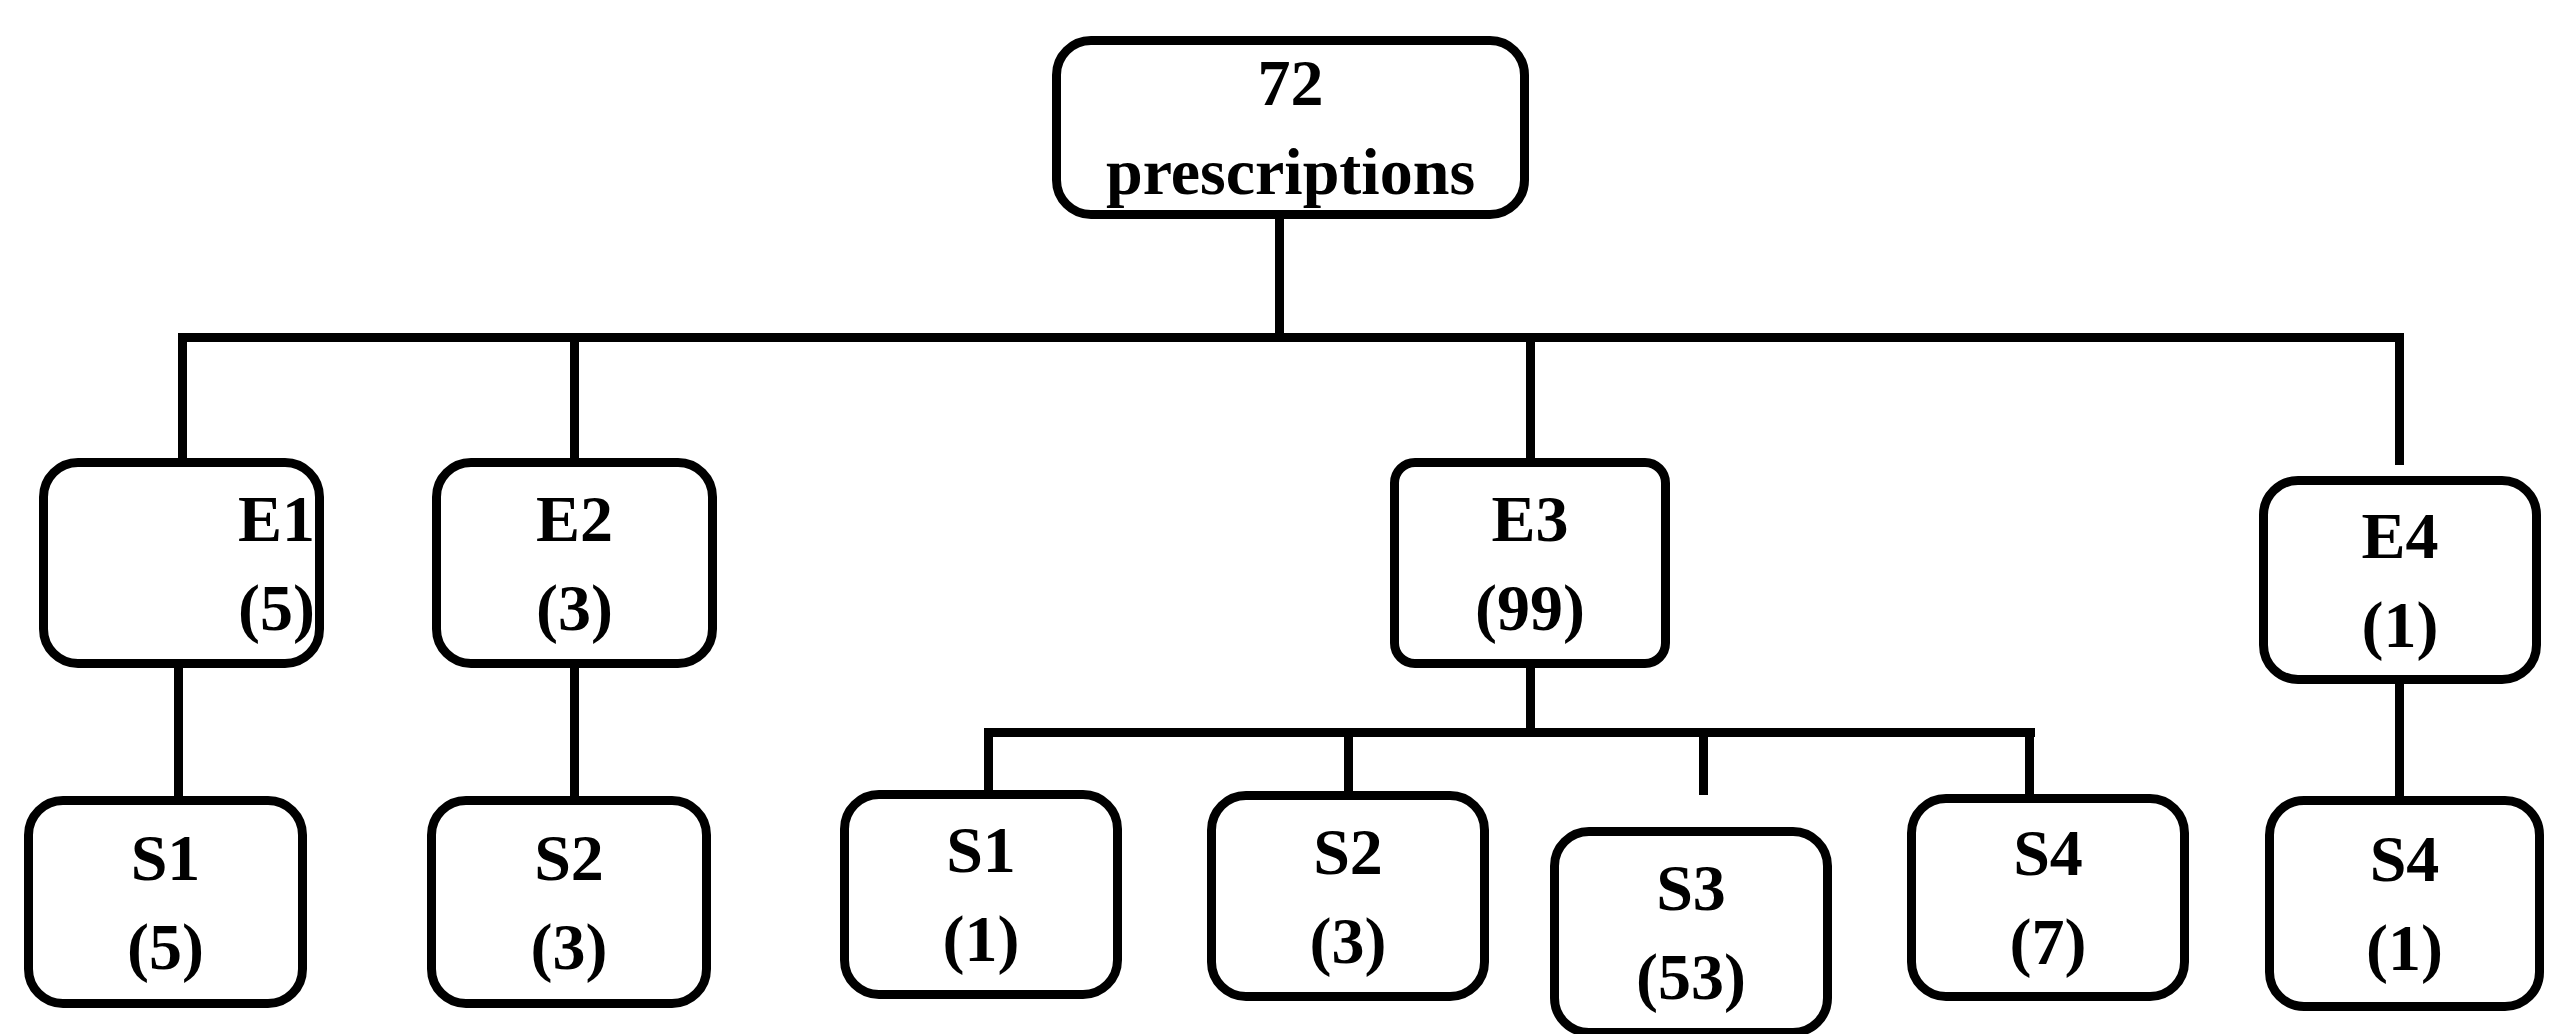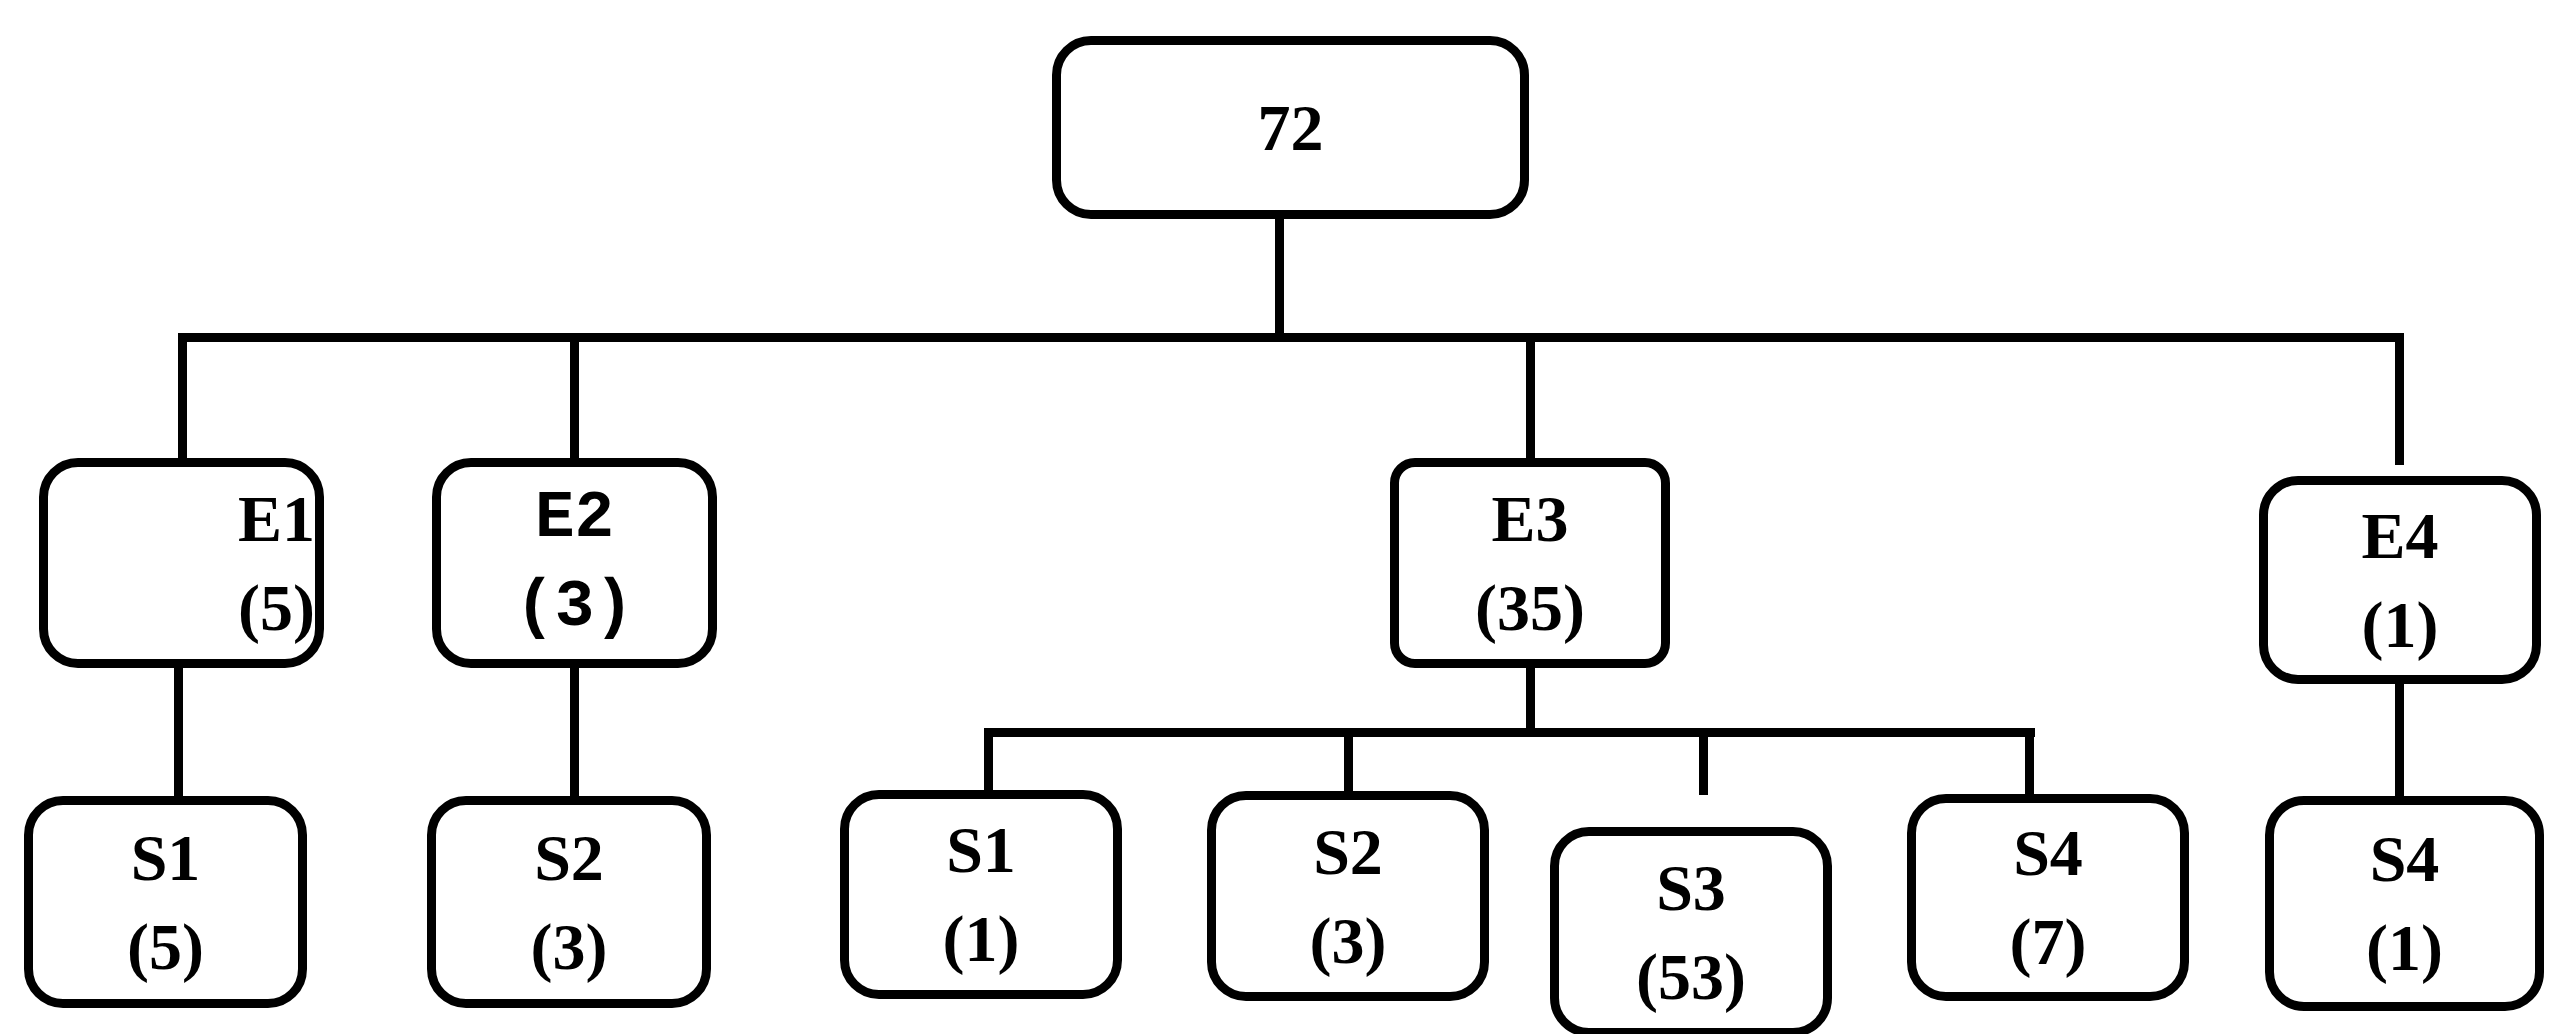--- a/index.html
+++ b/index.html
@@ -25,21 +25,21 @@
     gap: 23px;
     text-align: center;
     font-weight: bold;
   }
   .node .line { line-height: 1; font-size: 66px; white-space: nowrap; }
   .conn { position: absolute; background: #000000; }
 
   
   .n-root   { left: 1052px; top: 36px;  width: 477px; height: 183px; }
   .n-e1     { left: 39px;   top: 458px; width: 285px; height: 210px; align-items: flex-end; }
-  .n-e2     { left: 432px;  top: 458px; width: 285px; height: 210px; font-family: Liberation Mono, monospace; }
+  .n-e2     { left: 432px;  top: 458px; width: 285px; height: 210px; }
   .n-e3     { left: 1390px; top: 458px; width: 280px; height: 210px; border-radius: 25px; }
   .n-e4     { left: 2259px; top: 476px; width: 282px; height: 208px; }
   .n-e1-s1  { left: 24px;   top: 796px; width: 283px; height: 212px; }
   .n-e2-s2  { left: 427px;  top: 796px; width: 284px; height: 212px; }
   .n-e3-s1  { left: 840px;  top: 790px; width: 282px; height: 209px; }
   .n-e3-s2  { left: 1207px; top: 791px; width: 282px; height: 210px; }
   .n-e3-s3  { left: 1550px; top: 791px; width: 282px; height: 210px; margin-top: 36px; }
   .n-e3-s4  { left: 1907px; top: 794px; width: 282px; height: 207px; }
   .n-e4-s4  { left: 2265px; top: 796px; width: 279px; height: 215px; }
 
@@ -76,35 +76,36 @@
   <div class="conn c-e3-bar"></div>
   <div class="conn c-sub-h"></div>
   <div class="conn c-drop-s1m"></div>
   <div class="conn c-drop-s2m"></div>
   <div class="conn c-drop-s3m"></div>
   <div class="conn c-drop-s4m"></div>
   <div class="conn c-e4-s4"></div>
 
   <div class="node n-root">
     <span class="line">72</span>
+    <span class="line">prescriptions</span>
   </div>
 
   <div class="node n-e1">
     <span class="line">E1</span>
     <span class="line">(5)</span>
   </div>
 
   <div class="node n-e2">
     <span class="line">E2</span>
     <span class="line">(3)</span>
   </div>
 
   <div class="node n-e3">
     <span class="line">E3</span>
-    <span class="line">(35)</span>
+    <span class="line">(99)</span>
   </div>
 
   <div class="node n-e4">
     <span class="line">E4</span>
     <span class="line">(1)</span>
   </div>
 
   <div class="node n-e1-s1">
     <span class="line">S1</span>
     <span class="line">(5)</span>

